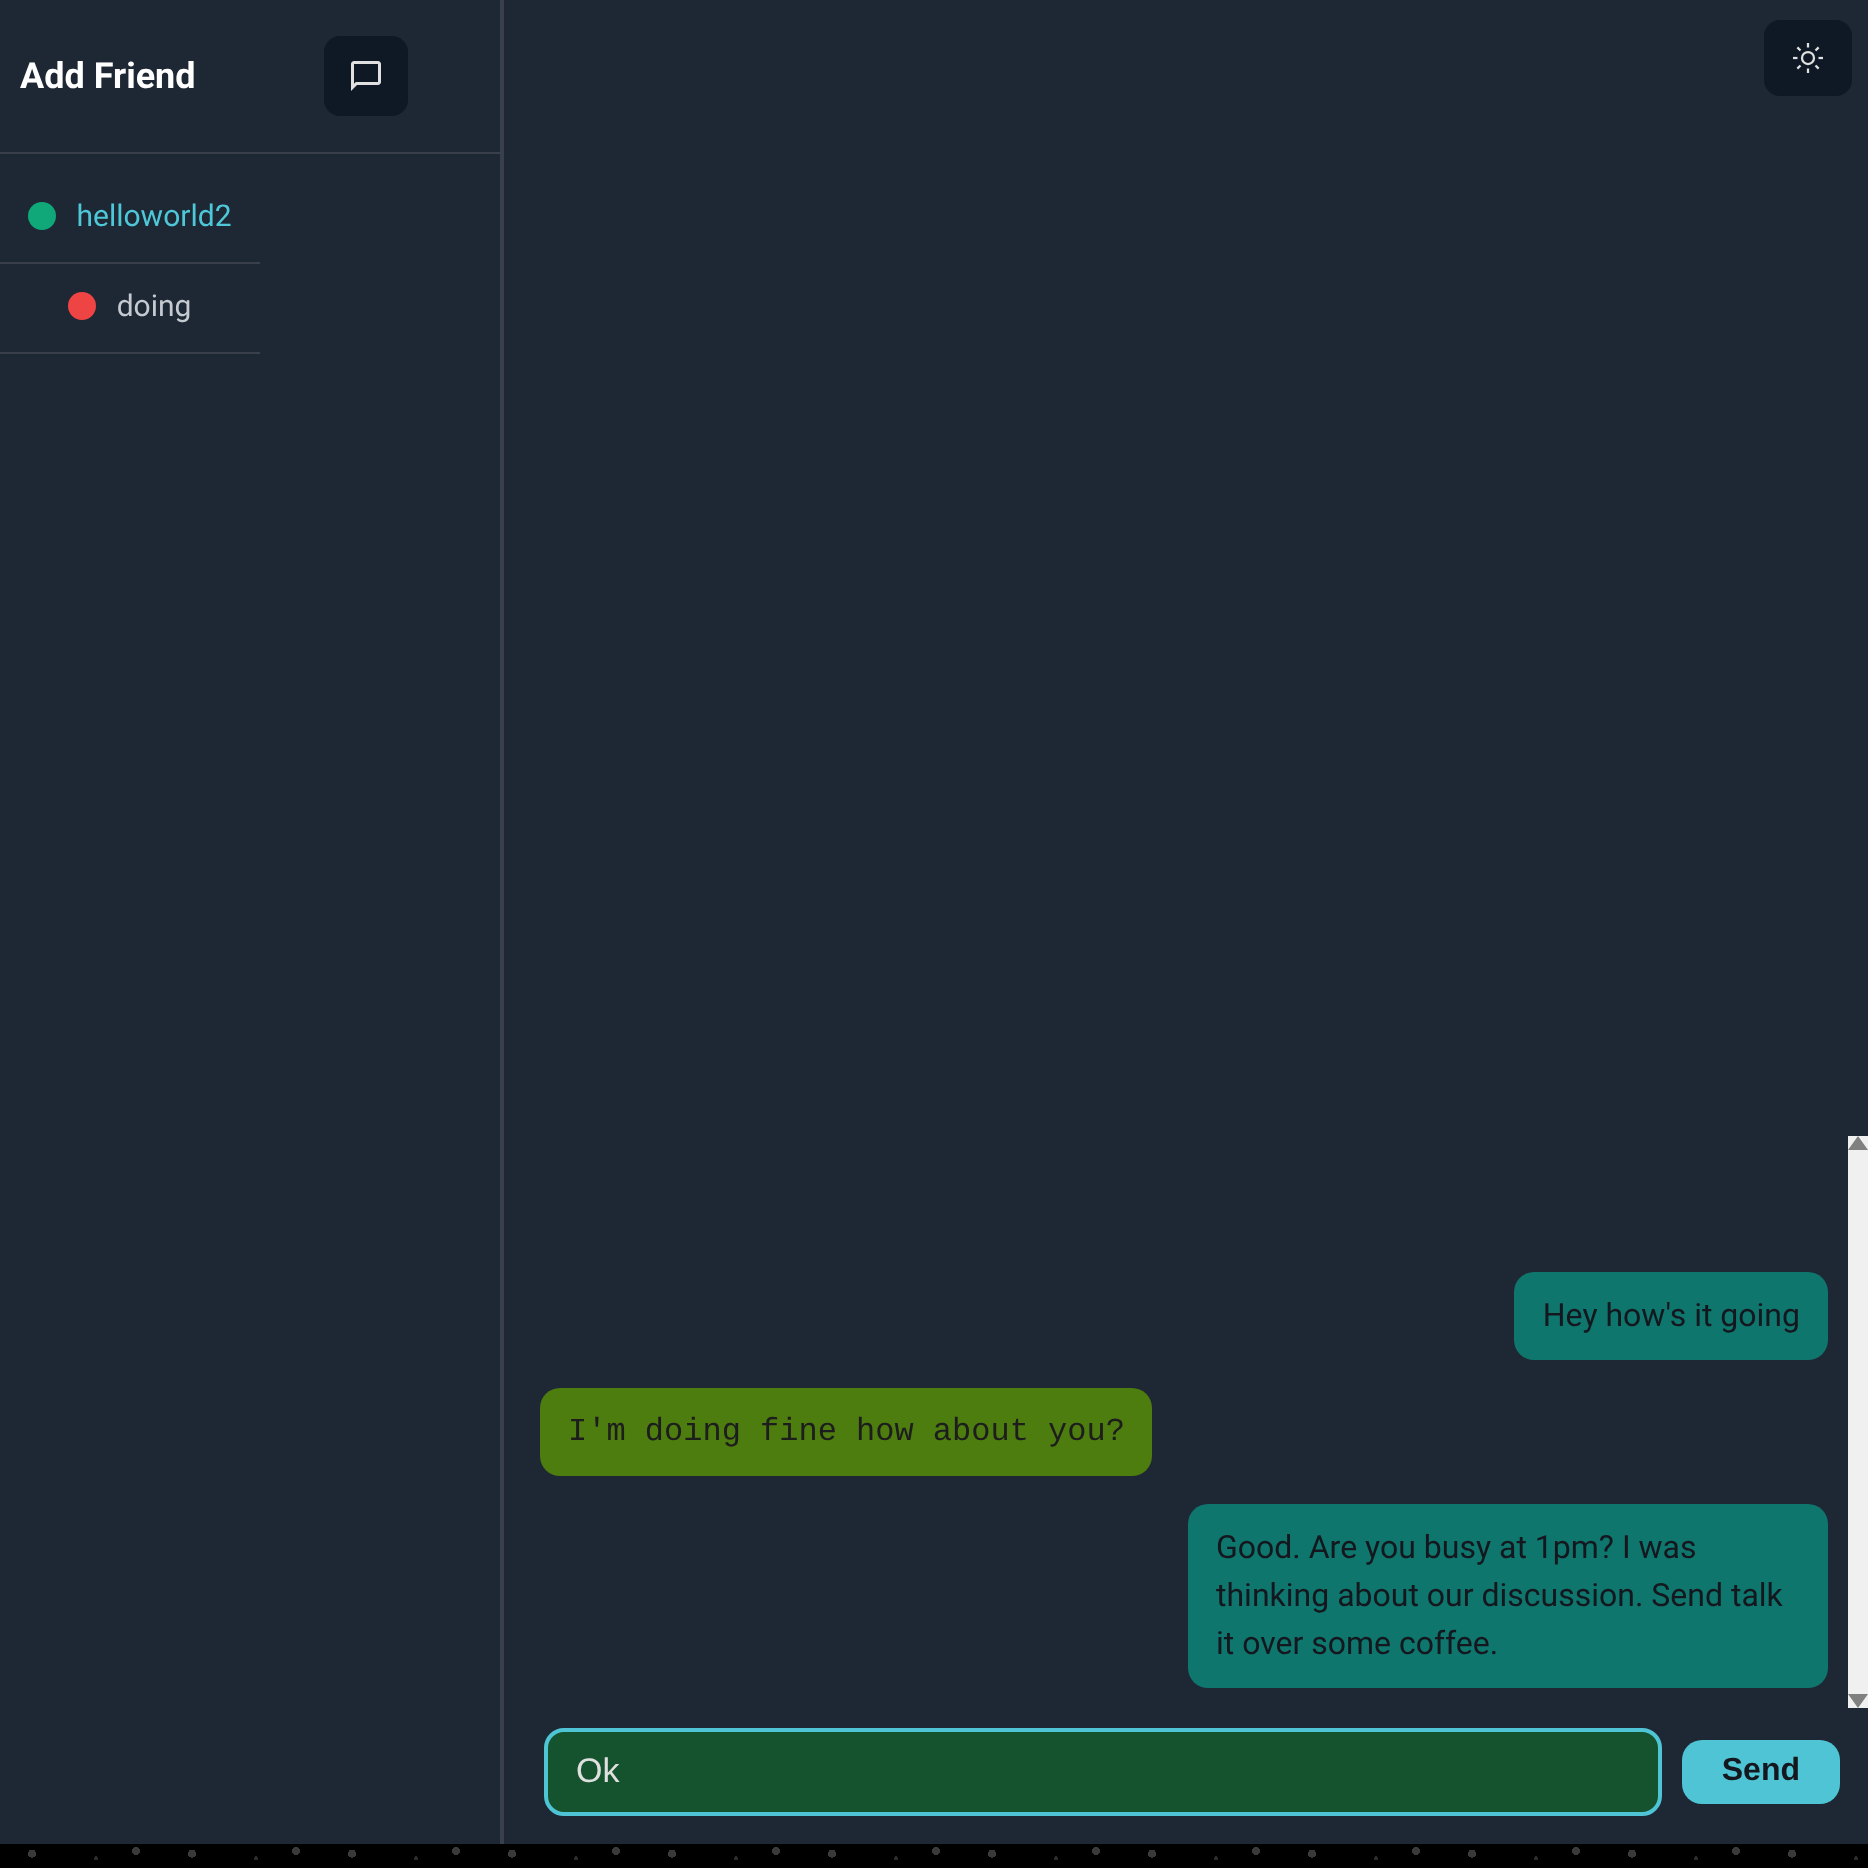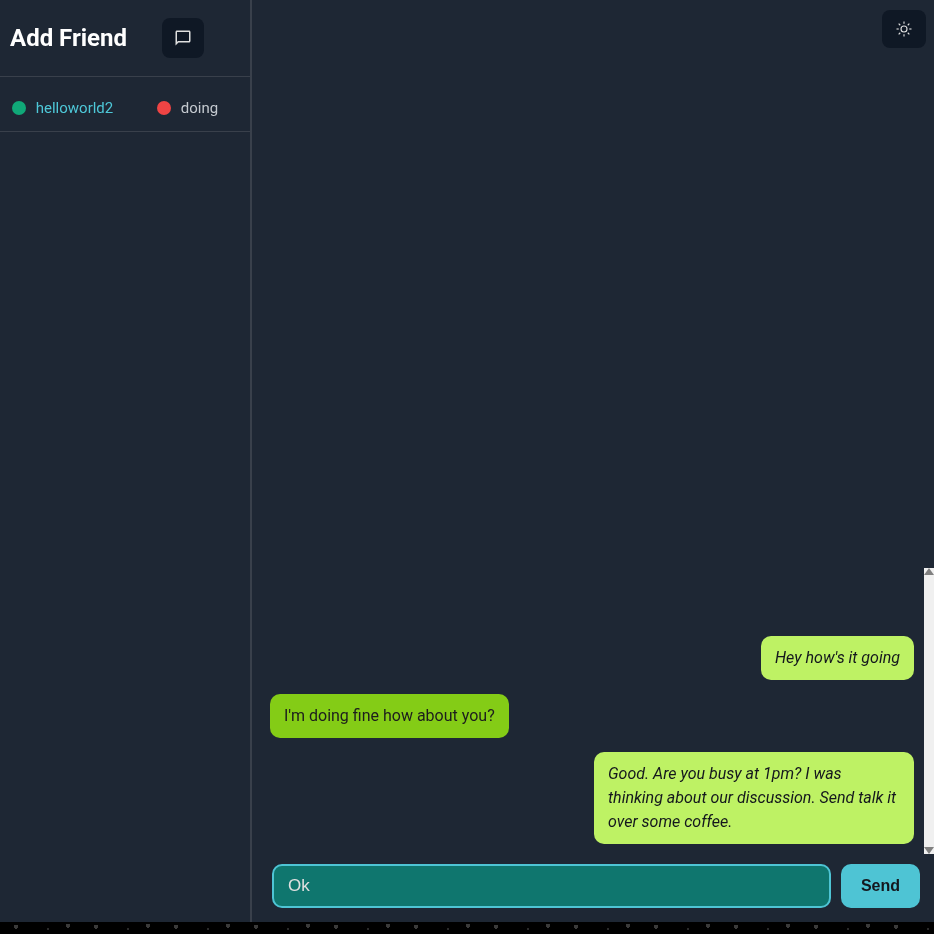--- a/index.html
+++ b/index.html
@@ -28,21 +28,21 @@
       display: flex;
       flex-direction: column;
     }
     .sidebar-header {
       display: flex;
       align-items: center;
       padding: 18px 10px 18px 10px;
       border-bottom: 1px solid #39404b;
     }
     .add-friend-title {
-      font-size: 24px;
+      font-size: 18px;
       font-weight: 700;
       color: #ffffff;
       flex: 1;
     }
     .chat-icon-btn {
       width: 42px;
       height: 40px;
       background: #0f1825;
       border-radius: 8px;
       display: flex;
@@ -52,21 +52,21 @@
       margin-right: 36px;
     }
     .chat-icon-btn svg {
       width: 18px;
       height: 18px;
       fill: #e0e0e0;
     }
     .friends-list {
       padding: 10px 0;
       display: flex;
-      flex-direction: row;
+      flex-direction: column;
       align-items: flex-start;
     }
     .friend-item {
       display: flex;
       align-items: center;
       gap: 10px;
       padding: 12px 0 14px 0;
       cursor: pointer;
       border-bottom: 1px solid #39404b;
       width: 130px;
@@ -143,47 +143,47 @@
       justify-content: flex-start;
     }
     .message-bubble {
       padding: 10px 14px;
       border-radius: 10px;
       font-size: 16px;
       line-height: 1.5;
       max-width: 320px;
     }
     .message-row.sent .message-bubble {
-      background: #bef264;
+      background: #0f766e;
       color: #14171d;
-      font-style: italic;
     }
     .message-row.received .message-bubble {
-      background: #84cc16;
+      background: #4d7c0f;
       color: #1d1d1d;
+      font-family: Liberation Mono, monospace;
     }
     .input-area {
       display: flex;
       gap: 10px;
       padding: 6px 14px 14px 20px;
       align-items: center;
     }
     .message-input {
       flex: 1;
       height: 44px;
-      background: #0f766e;
+      background: #14532d;
       border: 2px solid #4ec4d4;
       border-radius: 10px;
       padding: 0 14px;
       font-size: 17px;
       color: #e0e0e0;
       outline: none;
     }
     .send-btn {
-      height: 44px;
+      height: 32px;
       padding: 0 20px;
       background: #4ec4d4;
       border: none;
       border-radius: 10px;
       font-size: 16px;
       font-weight: 700;
       color: #14171d;
       cursor: pointer;
     }
     .scrollbar-indicator {

